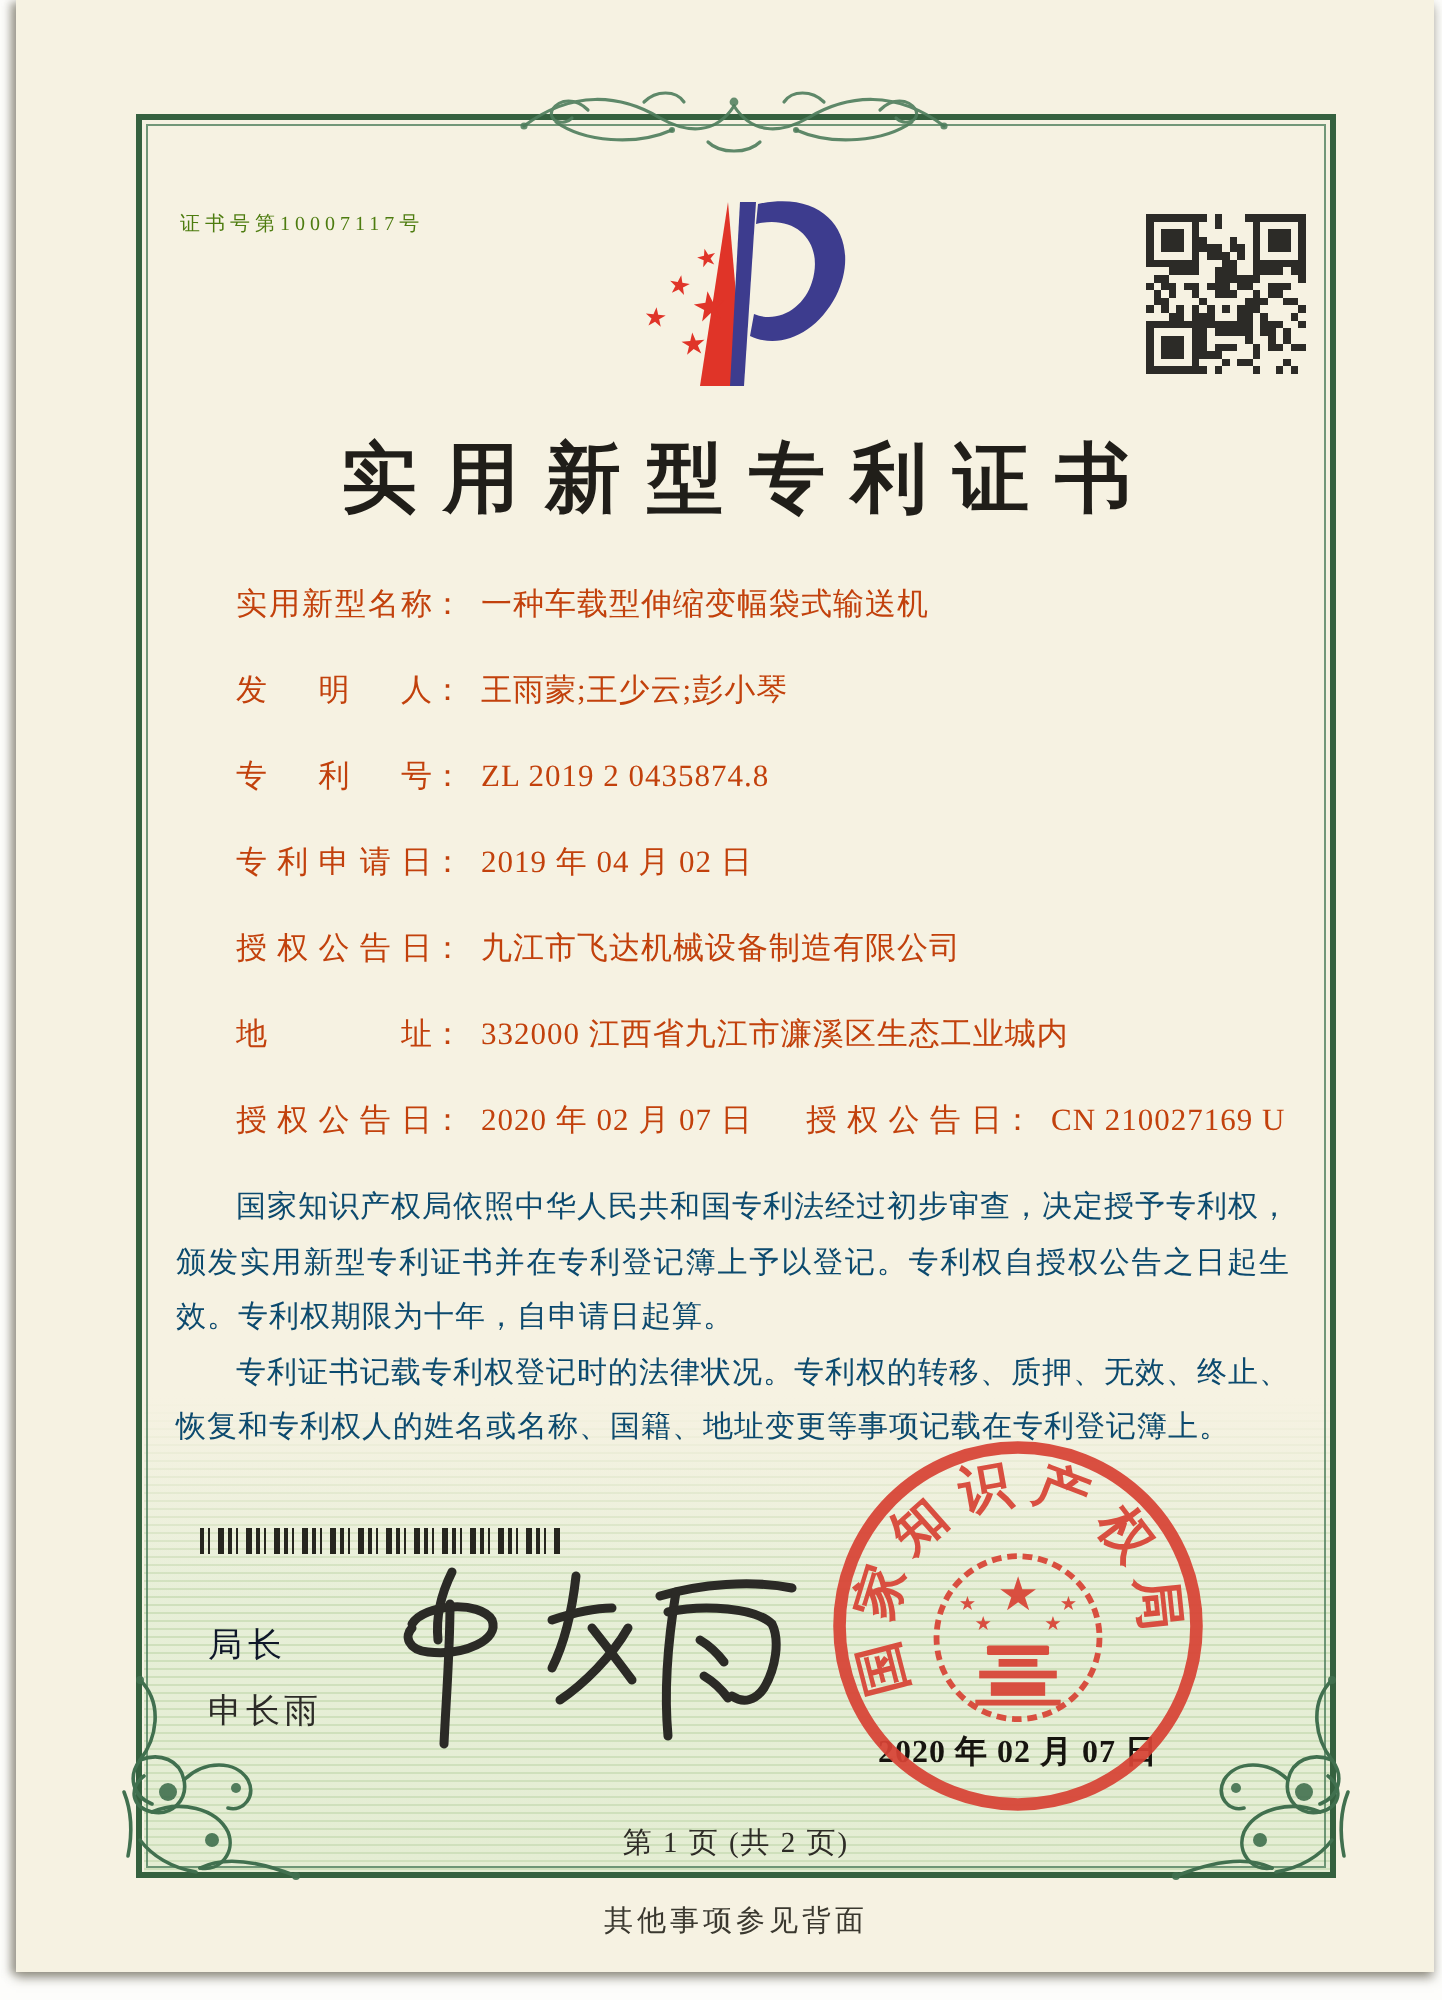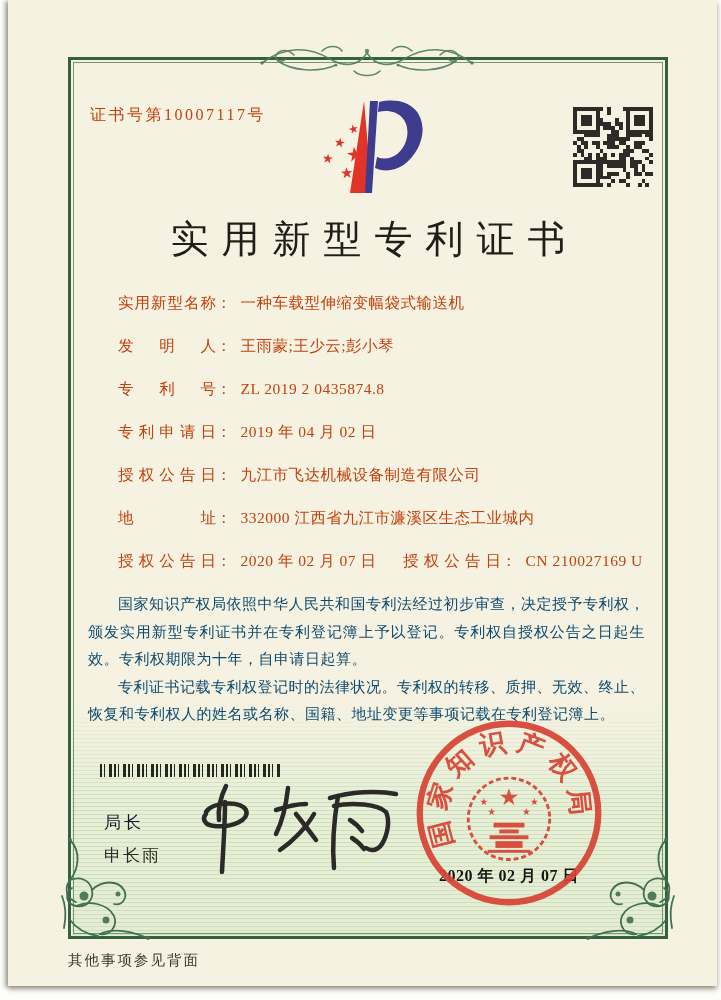--- a/index.html
+++ b/index.html
@@ -11,25 +11,25 @@
   
   .frame{left:68px;top:57px;width:600px;height:882px;border:3px solid #35613f;box-sizing:border-box;}
   .frame-inner{position:absolute;left:2px;top:2px;right:2px;bottom:2px;border:1px solid rgba(70,120,85,.75);}
   
   .green-zone{left:72px;top:698px;width:593px;height:238px;
     background:repeating-linear-gradient(180deg,#cfe0bc 0 1px,rgba(207,224,188,0) 1px 4px),
                linear-gradient(#e9f0db,#e4edd3);}
   .green-mask{left:72px;top:698px;width:593px;height:120px;
     background:linear-gradient(180deg,#f6f2e2 0%,rgba(246,242,226,0) 85%);}
   
-  .cert-no{left:90px;top:105px;font-size:16px;letter-spacing:2.5px;color:#c2410c;}
+  .cert-no{left:90px;top:105px;font-size:10px;letter-spacing:2.5px;color:#4d7c0f;}
   .logo{left:298px;top:96px;width:140px;height:102px;}
   .logo .star{position:absolute;color:#e03428;line-height:1;}
   .qr{left:573px;top:107px;width:80px;height:80px;}
-  .title{left:68px;top:214px;width:600px;text-align:center;font-size:38px;font-weight:400;
+  .title{left:68px;top:214px;width:600px;text-align:center;font-size:38px;font-weight:700;
          letter-spacing:13px;padding-left:13px;box-sizing:border-box;color:#201e19;}
   
   .fields{left:90px;top:292px;width:560px;font-size:15.5px;color:#c2410c;margin-left:28px;}
   .frow{height:43px;line-height:22px;position:relative;}
   .flabel{display:inline-block;width:98px;text-align:justify;text-align-last:justify;vertical-align:top;}
   .fvalue{margin-left:9px;letter-spacing:.5px;}
   .grant2{position:absolute;left:285px;top:0;}
   
   .paras{left:88px;top:591px;width:557px;font-size:15px;line-height:27.5px;color:#0c4a6e;text-align:justify;}
   .paras p{margin:0;text-indent:2em;letter-spacing:.5px;}
@@ -38,21 +38,21 @@
     background:repeating-linear-gradient(90deg,#26251f 0 2px,rgba(0,0,0,0) 2px 4px,#26251f 4px 5px,rgba(0,0,0,0) 5px 9px,#26251f 9px 12px,rgba(0,0,0,0) 12px 14px);}
   
   .signer-title{left:104px;top:811px;font-family:"Liberation Sans","DejaVu Sans",sans-serif;font-size:17px;letter-spacing:3px;color:#0f172a;}
   .signer-name{left:104px;top:844px;font-family:"Liberation Sans","DejaVu Sans",sans-serif;font-size:17px;letter-spacing:2px;color:#2c2b27;}
   .sig-svg{left:192px;top:776px;width:215px;height:102px;}
   
   .seal{left:412px;top:716px;width:194px;height:194px;opacity:.93;}
   .seal-date{left:428px;top:866px;width:162px;text-align:center;font-size:16px;font-weight:700;color:#16140f;letter-spacing:.5px;}
   
   .page-num{left:68px;top:912px;width:600px;text-align:center;font-size:14.5px;color:#2e2c27;letter-spacing:1px;}
-  .back-note{left:68px;top:951px;width:600px;font-size:14.5px;color:#3a382f;letter-spacing:2px;}
+  .back-note{left:68px;top:951px;width:600px;text-align:center;font-size:14.5px;color:#3a382f;letter-spacing:2px;}
   
   .orn-top{left:258px;top:37px;width:218px;height:44px;}
   .orn-bl{left:56px;top:836px;width:96px;height:114px;}
   .orn-br{left:584px;top:836px;width:96px;height:114px;transform:scaleX(-1);}
   svg{display:block;}
 </style>
 </head>
 <body>
 
 <div class="scan">
@@ -370,14 +370,15 @@
       <g fill="#d84335">
         <rect x="84" y="110" width="32" height="5" rx="1"></rect>
         <rect x="90" y="117" width="20" height="4"></rect>
         <rect x="80" y="123" width="40" height="4"></rect>
         <rect x="86" y="129" width="28" height="7"></rect>
         <rect x="78" y="138" width="44" height="3"></rect>
       </g>
     </g>
   </svg>
 
+  <div class="abs page-num">第 1 页 (共 2 页)</div>
   <div class="abs back-note">其他事项参见背面</div>
 </div>
 
 </body></html>

